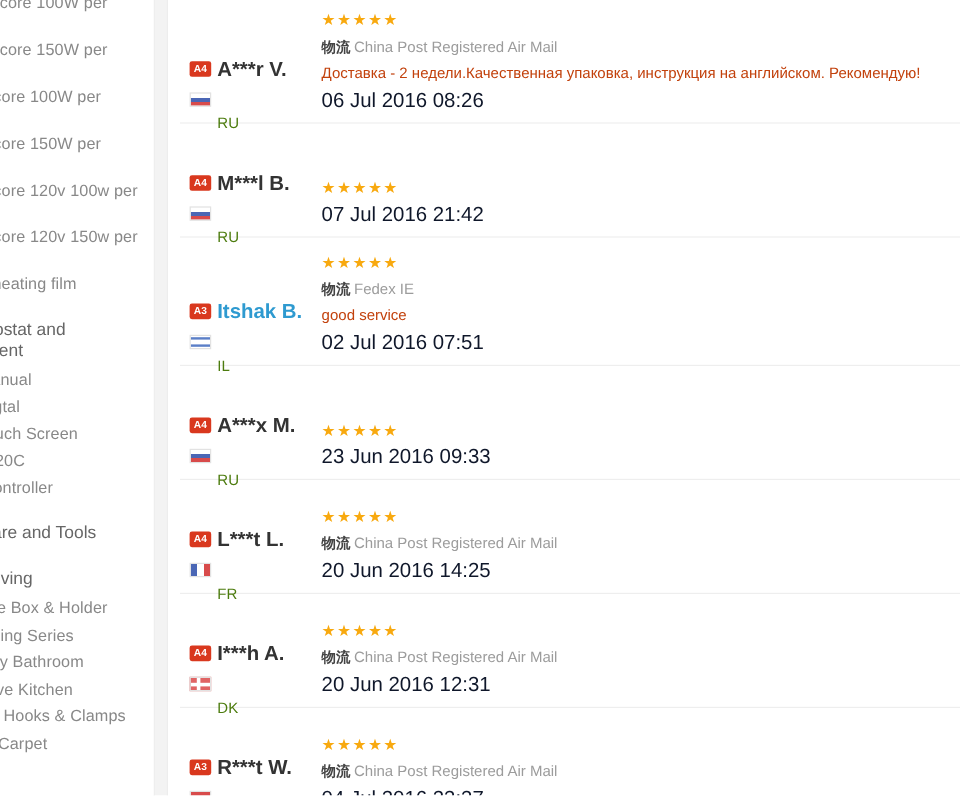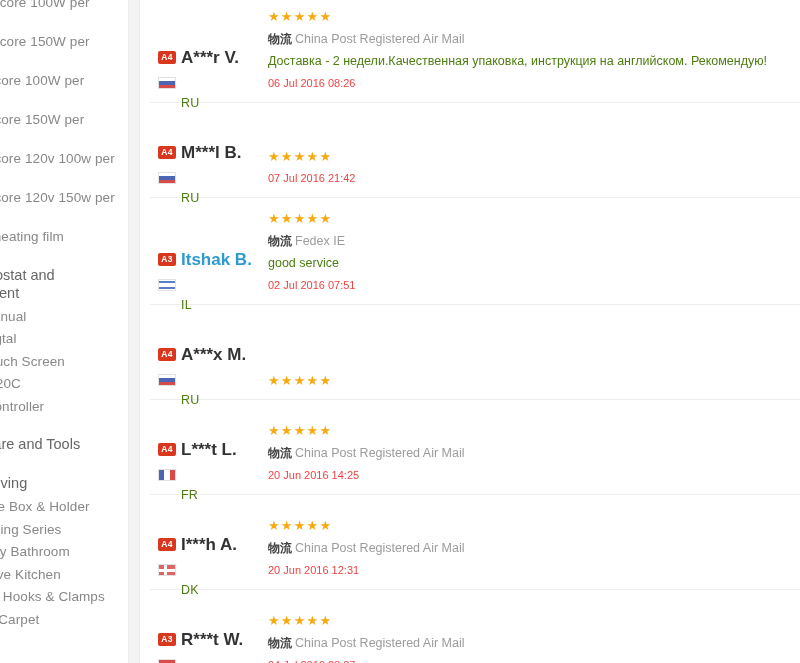--- a/index.html
+++ b/index.html
@@ -206,28 +206,28 @@
     color: #444444;
     font-weight: bold;
     font-family: "DejaVu Sans", "Liberation Sans", sans-serif;
     font-size: 12px;
     margin-right: 3px;
   }
   .comment {
     margin-top: 5px;
     font-size: 12.5px;
     line-height: 17px;
-    color: #4d7c0f;
+    color: #c2410c;
     white-space: nowrap;
   }
   .timestamp {
     margin-top: 5px;
-    font-size: 11px;
+    font-size: 17px;
     line-height: 17px;
-    color: #ef4444;
+    color: #0f172a;
   }
 </style>
 </head>
 <body>
 
 <div id="page">
 
   <nav class="sidebar">
     <div class="sidebar-inner" id="sidebar-inner">
         <a class="side-link" style="white-space: pre-line;">ngle core 100W per
@@ -328,20 +328,21 @@
             <span class="lvl-badge">A4</span>
             <span class="reviewer-name">A***x M.</span>
           </div>
           <div class="reviewer-line country">
             <span class="flag ru"></span>
             <span class="country-code">RU</span>
           </div>
         </div>
         <div class="review-body">
           <div class="stars">★★★★★</div>
+          <div class="timestamp">23 Jun 2016 09:33</div>
         </div>
       </div>
       <div class="review-row">
         <div class="reviewer">
           <div class="reviewer-line">
             <span class="lvl-badge">A4</span>
             <span class="reviewer-name">L***t L.</span>
           </div>
           <div class="reviewer-line country">
             <span class="flag fr"></span>

